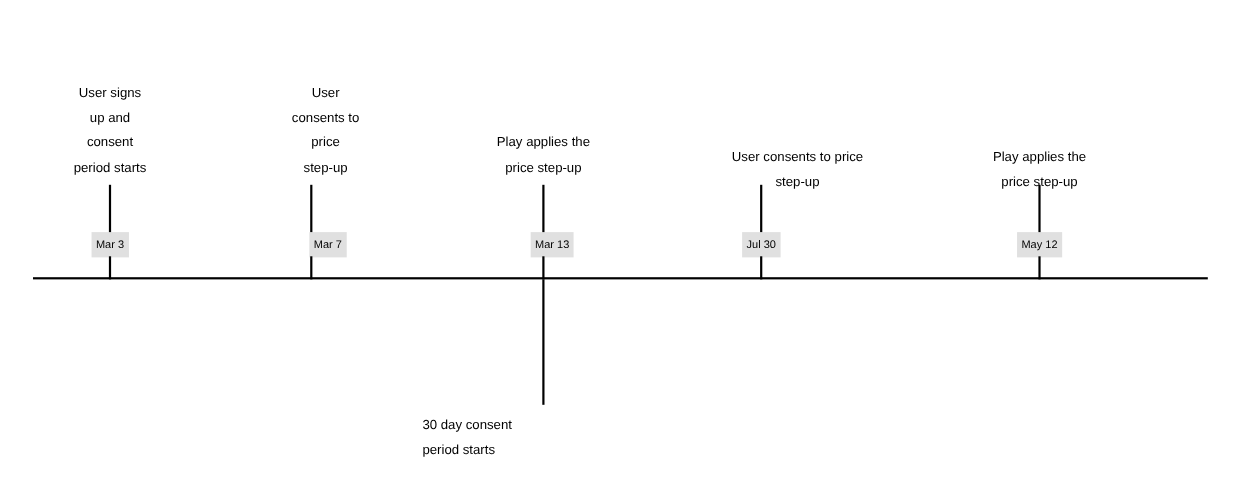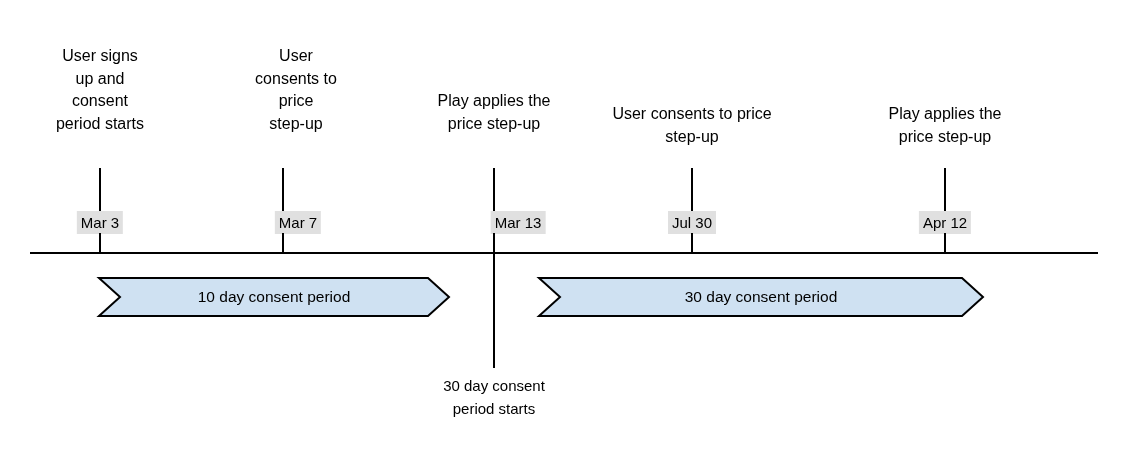--- a/index.html
+++ b/index.html
@@ -40,49 +40,49 @@
   .tick-lower { top: 233px; height: 21px; }
 
   
   .date-chip {
     position: absolute;
     top: 211px;
     height: 23px;
     line-height: 23px;
     background: #e0e0e0;
     color: #000000;
-    font-size: 15px;
+    font-size: 10px;
     white-space: nowrap;
     padding: 0 4px;
     transform: translateX(-50%);
     text-align: center;
   }
 
   
   .event-label {
     position: absolute;
     transform: translateX(-50%);
     text-align: center;
-    font-size: 16px;
+    font-size: 12px;
     line-height: 22.5px;
     white-space: pre-line;
     color: #000000;
+    margin-top: 28px;
   }
 
   
   .drop-line {
     position: absolute;
     width: 2px;
     background: #000000;
   }
   .callout-label {
     position: absolute;
     transform: translateX(-50%);
-    text-align: center;
-    font-size: 15px;
+    font-size: 12px;
     line-height: 22.5px;
     white-space: pre-line;
     color: #000000;
   }
 
   
   .banner {
     position: absolute;
     top: 277px;
     height: 40px;
@@ -126,46 +126,34 @@
 consents to
 price
 step-up</div>
   <div class="tick tick-upper" style="left:282px;"></div>
   <div class="date-chip" style="left:283px;margin-left:15px;">Mar 7</div>
   <div class="tick tick-lower" style="left:282px;"></div>
 
   <div class="event-label" style="left:494px; top:90px; width:220px;">Play applies the
 price step-up</div>
   <div class="tick tick-upper" style="left:493px;"></div>
-  <div class="date-chip" style="left:518px;">Mar 13</div>
+  <div class="date-chip" style="left:502px;">Mar 13</div>
   <div class="tick tick-lower" style="left:493px;"></div>
 
-  <div class="event-label" style="left:692px; top:103px; width:240px;">User consents to price
+  <div class="event-label" style="left:725px; top:103px; width:240px;">User consents to price
 step-up</div>
   <div class="tick tick-upper" style="left:691px;"></div>
   <div class="date-chip" style="left:692px;">Jul 30</div>
   <div class="tick tick-lower" style="left:691px;"></div>
 
   <div class="event-label" style="left:945px; top:103px; width:220px;">Play applies the
 price step-up</div>
   <div class="tick tick-upper" style="left:944px;"></div>
-  <div class="date-chip" style="left:945px;">Apr 12</div>
+  <div class="date-chip" style="left:945px;">May 12</div>
   <div class="tick tick-lower" style="left:944px;"></div>
 
   <div class="drop-line" style="left:493px; top:254px; height:114px;"></div>
   <div class="callout-label" style="left:494px; top:375px; width:220px;">30 day consent
 period starts</div>
 
-  <div class="banner" style="left:98px; width:352px;">
-    <svg width="352" height="40" viewBox="0 0 352 40" preserveAspectRatio="none" aria-hidden="true">
-      <polygon points="1,1 330,1 351,20 330,39 1,39 22,20" fill="#cfe1f2" stroke="#000000" stroke-width="2" stroke-linejoin="miter"></polygon>
-    </svg>
-    <div class="banner-text">10 day consent period</div>
-  </div>
 
-  <div class="banner" style="left:538px; width:446px;">
-    <svg width="446" height="40" viewBox="0 0 446 40" preserveAspectRatio="none" aria-hidden="true">
-      <polygon points="1,1 424,1 445,20 424,39 1,39 22,20" fill="#cfe1f2" stroke="#000000" stroke-width="2" stroke-linejoin="miter"></polygon>
-    </svg>
-    <div class="banner-text">30 day consent period</div>
-  </div>
 
 </div>
 
 </body></html>

